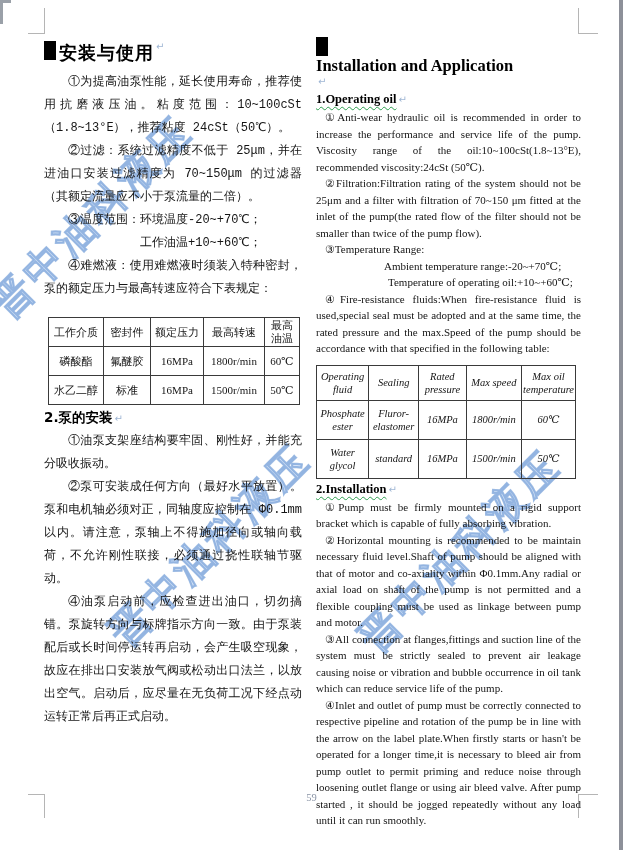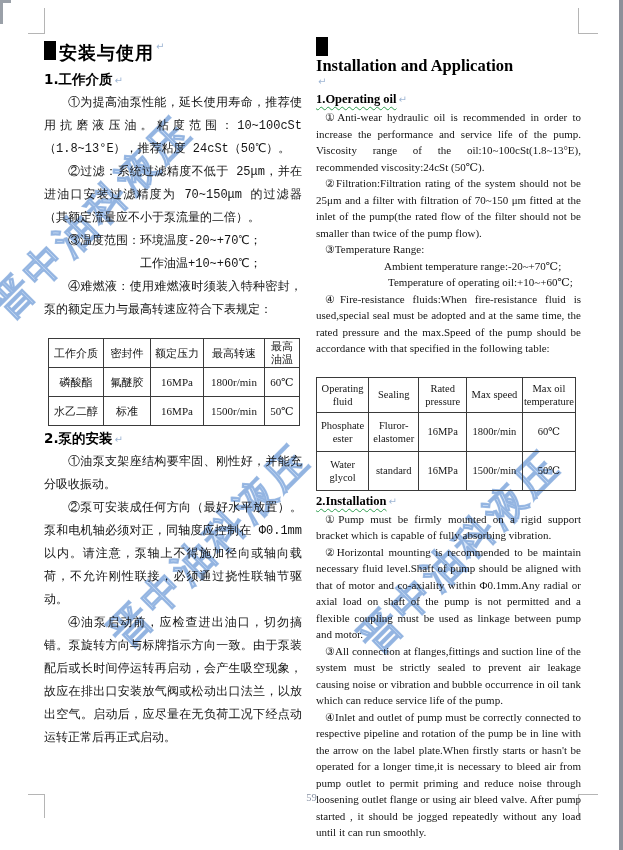--- a/index.html
+++ b/index.html
@@ -51,21 +51,21 @@
   .p-cn { font-size:12px; line-height:23px; text-align:justify; text-indent:24px; margin:0;font-family:Liberation Mono, monospace; }
   .p-cn.sub { text-indent:0; padding-left:96px; }
   .p-en { font-size:11px; line-height:16.5px; text-align:justify; text-indent:9px; margin:0; }
   .p-en.sub  { text-indent:0; padding-left:68px; text-align:left; }
   .p-en.sub2 { text-indent:0; padding-left:72px; text-align:left; }
   
   table { border-collapse:collapse; text-align:center; color:#141414; }
   td { border:1px solid #3a3a3a; padding:1px 1px; }
   .cn-tbl { width:252px; margin:16px 0 3px 4px; font-size:11px; line-height:13px; }
   .cn-tbl td { height:26px; }
-  .en-tbl { width:260px; margin:20px 0 2px; font-size:10.5px; line-height:13px; }
+  .en-tbl { width:260px; margin:8px 0 2px; font-size:10.5px; line-height:13px;font-style:italic; }
   .en-tbl .hrow td { height:32px; }
   .en-tbl .drow td { height:36px; }
   
   .pageno { position:absolute; left:0; right:0; top:792px; text-align:center;
             font-size:10.5px; color:#8a94a6; }
 </style>
 </head>
 <body>
 
 <div>
@@ -84,23 +84,20 @@
 
   <div class="cols">
 
     <div class="col-cn">
       <div class="title-row">
         <span class="blk"></span>
         <span class="cn-title">安装与使用</span>
         <span class="pmark">↵</span>
       </div>
 
-      <div class="cn-h">
-        <span>1.工作介质</span><span class="pmark">↵</span>
-      </div>
       <p class="p-cn">①为提高油泵性能，延长使用寿命，推荐使用抗磨液压油。粘度范围：10~100cSt（1.8~13°E），推荐粘度 24cSt（50℃）。</p>
       <p class="p-cn">②过滤：系统过滤精度不低于 25μm，并在进油口安装过滤精度为 70~150μm 的过滤器（其额定流量应不小于泵流量的二倍）。</p>
       <p class="p-cn">③温度范围：环境温度-20~+70℃；</p>
       <p class="p-cn sub">工作油温+10~+60℃；</p>
       <p class="p-cn">④难燃液：使用难燃液时须装入特种密封，泵的额定压力与最高转速应符合下表规定：</p>
 
       <table class="cn-tbl">
         <tbody>
           <tr>
             <td style="width:52px">工作介质</td>

